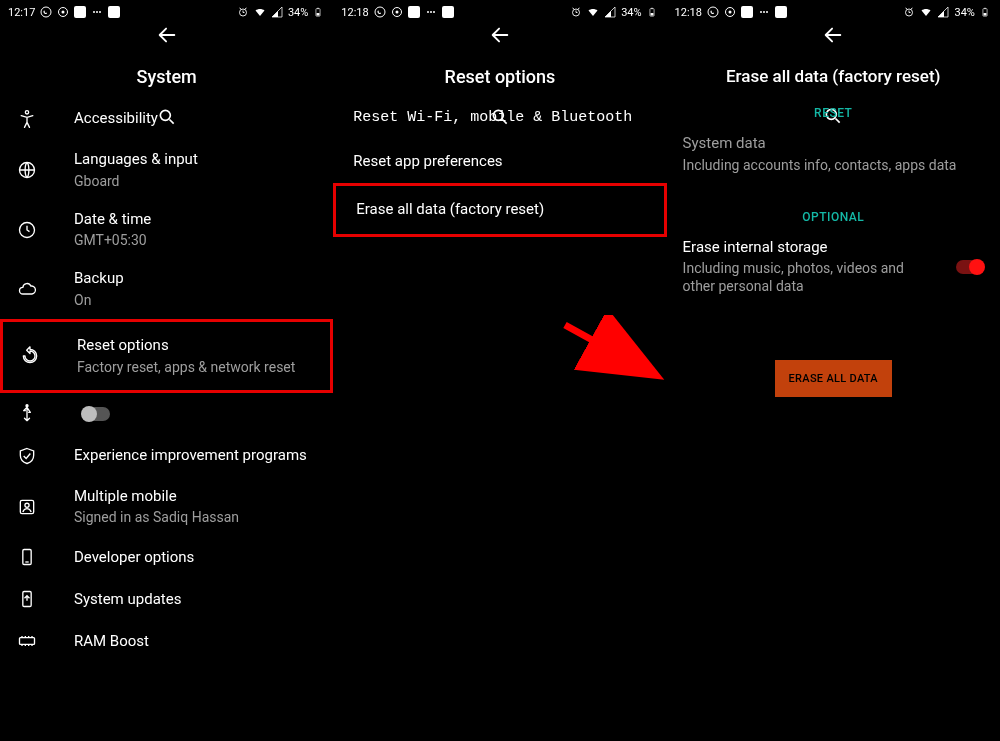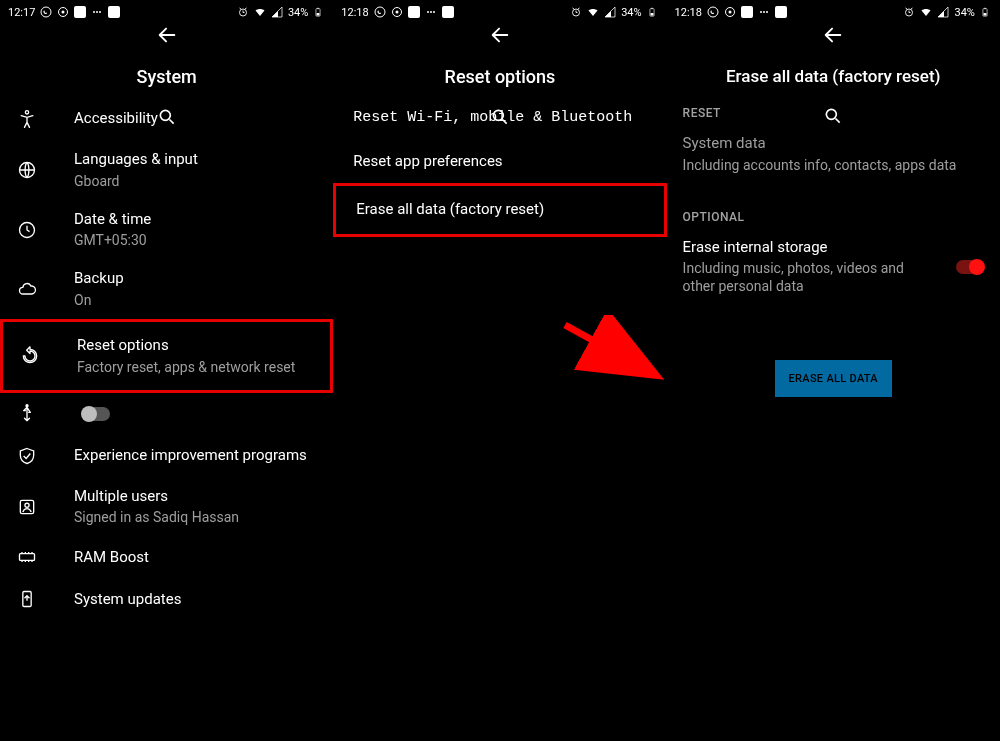--- a/index.html
+++ b/index.html
@@ -53,43 +53,44 @@
   .row .label { font-size: 15px; color:#fff; line-height:1.3; }
   .row .sub { font-size: 14px; color:#9e9e9e; line-height:1.3; }
 
   .highlight-box {
     border: 3px solid #e60000;
   }
 
   .section-header {
     padding: 14px 16px 6px 16px;
     font-size: 12px; font-weight: 500;
-    color: #a3a3a3;
+    color: #14b8a6;
     letter-spacing: 0.5px;
+    text-align: center;
   }
 
   
   .toggle {
     width: 28px; height: 14px; border-radius: 7px;
     position: relative;
     background: #555;
     flex: 0 0 28px;
     margin-left: 8px;
   }
   .toggle .knob {
     width: 16px; height: 16px; border-radius: 50%;
     background:#bdbdbd;
     position: absolute; top: -1px; left: -1px;
   }
   .toggle.on { background: #7a1212; }
   .toggle.on .knob { background: #ff1111; left: auto; right: -1px; }
 
   
   .erase-btn {
-    background: #0369a1;
+    background: #c2410c;
     color:#000;
     font-size: 11px;
     font-weight: 500;
     padding: 12px 14px;
     letter-spacing: 0.3px;
   }
   .erase-wrap { display:flex; justify-content:center; margin-top: 56px; position:relative; }
 
   
   .arrow-svg { position:absolute; left: -110px; top: -45px; }
@@ -261,47 +262,58 @@
 
   <div class="row">
     <span class="icon-slot">
       <svg viewBox="0 0 24 24" width="20" height="20" stroke="#fff" stroke-width="1.6" fill="none">
           <rect x="4" y="4" width="16" height="16" rx="2"></rect>
           <circle cx="12" cy="10" r="2.5"></circle>
           <path d="M7 18c1-3 3-4 5-4s4 1 5 4"></path>
         </svg>
     </span>
     <div class="texts">
-      <div class="label">Multiple users</div>
+      <div class="label">Multiple mobile</div>
       <div class="sub">Signed in as Sadiq Hassan</div>
     </div>
   </div>
 
+  <div class="row">
+    <span class="icon-slot">
+      <svg viewBox="0 0 24 24" width="20" height="20" stroke="#fff" stroke-width="1.6" fill="none">
+          <rect x="7" y="3" width="10" height="18" rx="1.5"></rect>
+          <path d="M10 18h4"></path>
+        </svg>
+    </span>
+    <div class="texts">
+        <div class="label">Developer options</div>
+      </div>
+  </div>
+
+  <div class="row">
+    <span class="icon-slot">
+      <svg viewBox="0 0 24 24" width="20" height="20" stroke="#fff" stroke-width="1.6" fill="none">
+          <rect x="7" y="3" width="10" height="18" rx="1.5"></rect>
+          <path d="M12 8v6M9 11l3-3 3 3"></path>
+        </svg>
+    </span>
+    <div class="texts">
+        <div class="label">System updates</div>
+      </div>
+  </div>
 
   <div class="row">
     <span class="icon-slot">
       <svg viewBox="0 0 24 24" width="20" height="20" stroke="#fff" stroke-width="1.6" fill="none">
           <rect x="3" y="8" width="18" height="8" rx="1"></rect>
           <path d="M6 8v-2M10 8v-2M14 8v-2M18 8v-2M6 16v2M10 16v2M14 16v2M18 16v2"></path>
         </svg>
     </span>
     <div class="texts">
         <div class="label">RAM Boost</div>
-      </div>
-  </div>
-
-  <div class="row">
-    <span class="icon-slot">
-      <svg viewBox="0 0 24 24" width="20" height="20" stroke="#fff" stroke-width="1.6" fill="none">
-          <rect x="7" y="3" width="10" height="18" rx="1.5"></rect>
-          <path d="M12 8v6M9 11l3-3 3 3"></path>
-        </svg>
-    </span>
-    <div class="texts">
-        <div class="label">System updates</div>
       </div>
   </div>
 </div>
 
 <div class="screen">
   <div class="status-bar">
     <div class="status-left">
       <span>12:18</span>
       <span class="ico">
           <svg viewBox="0 0 24 24" width="12" height="12">

